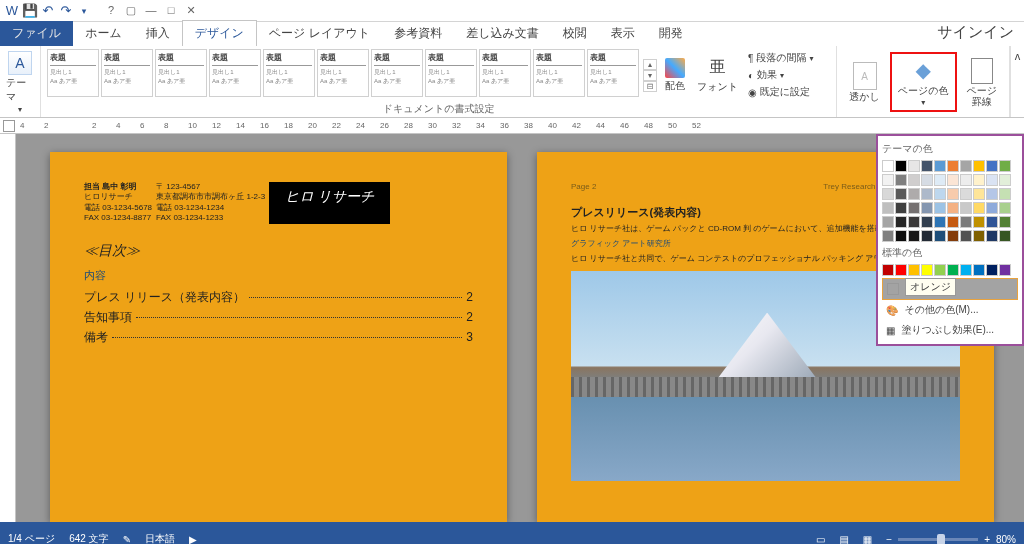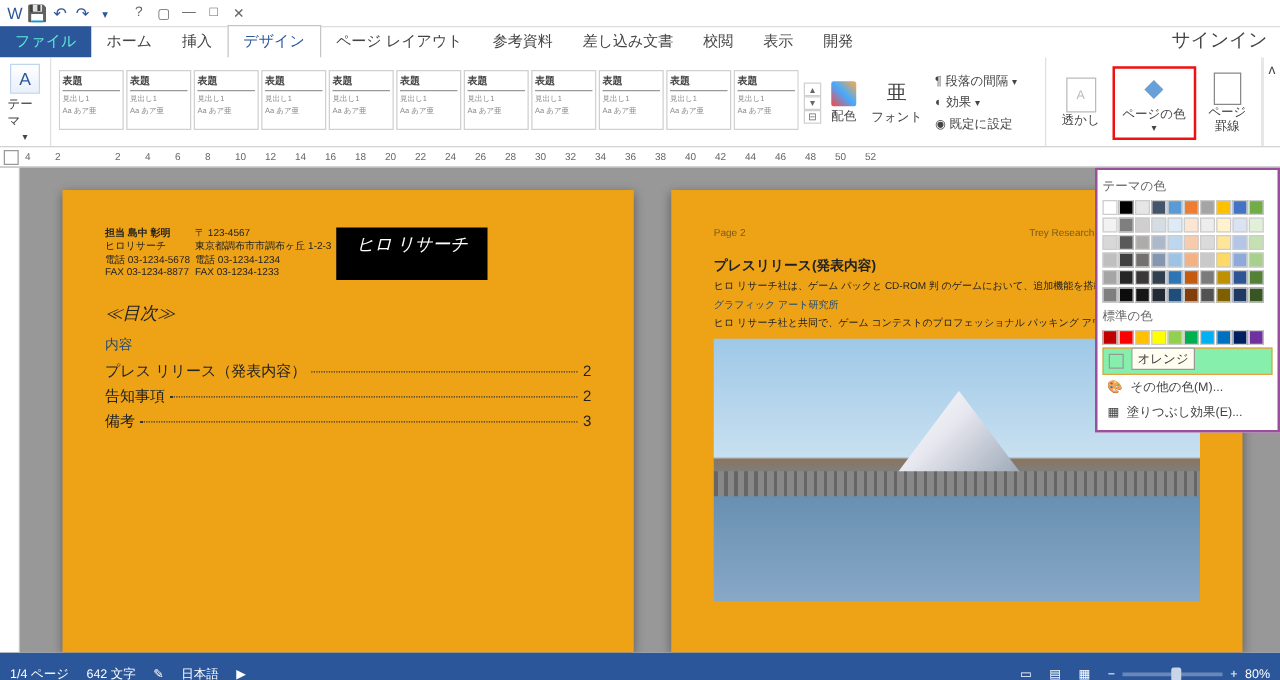--- a/index.html
+++ b/index.html
@@ -5,21 +5,21 @@
 *{box-sizing:border-box;margin:0;padding:0;font-family:"Meiryo UI","Yu Gothic UI",sans-serif}
 body{width:1024px;height:544px;overflow:hidden;background:#fff;font-size:11px;color:#444}
 .titlebar{height:22px;background:#fff;display:flex;align-items:center;border-bottom:1px solid #d4d4d4}
 .qat{display:flex;gap:2px;padding:0 4px;align-items:center}
 .qat .ic{width:16px;height:16px;display:flex;align-items:center;justify-content:center;color:#2b579a;font-size:13px}
 .title{flex:1;text-align:center;color:#666;font-size:12px}
 .wincontrols{display:flex;gap:2px;padding:0 6px}
 .wincontrols span{width:18px;text-align:center;color:#666;font-size:11px}
 .tabs{height:24px;background:#fff;display:flex;align-items:flex-end;padding-left:0}
 .tab{padding:4px 12px;font-size:12px;color:#444;cursor:pointer}
-.tab.file{background:#2b579a;color:#5eead4}
+.tab.file{background:#2b579a;color:#e5e5e5}
 .tab.active{border:1px solid #c5c5c5;border-bottom:none;color:#2b579a;background:#fff}
 .signin{margin-left:auto;padding:4px 10px;font-size:15px;color:#444}
 .ribbon{height:72px;background:#fff;border-bottom:1px solid #c5c5c5;display:flex;position:relative}
 .group{border-right:1px solid #e0e0e0;padding:2px 6px 1px;display:flex;flex-direction:column;align-items:center;justify-content:space-between}
 .group-body{flex:1;display:flex;align-items:center;gap:4px}
 .group-label{font-size:10px;color:#666;text-align:center;width:100%}
 .theme-btn{width:28px;display:flex;flex-direction:column;align-items:center;gap:1px}
 .theme-ic{width:24px;height:24px;border:1px solid #bfd5ef;background:linear-gradient(#fff,#e8f0fa);display:flex;align-items:center;justify-content:center;font-size:14px;color:#2b579a}
 .theme-lbl{font-size:10px;color:#444}
 .gallery{display:flex;gap:2px;height:52px;overflow:hidden}
@@ -52,21 +52,21 @@
 .p2-title{font-size:11px;font-weight:bold;margin-bottom:3px}
 .p2-text{font-size:8px;line-height:1.4;margin-bottom:4px}
 .photo{width:100%;height:210px;background:linear-gradient(#9ec8e8 0%,#c8e0f0 45%,#8a7560 46%,#6890b0 60%,#88a8c8 100%);position:relative;overflow:hidden;margin-top:6px}
 .mtn{position:absolute;left:35%;top:20%;width:120px;height:80px;background:linear-gradient(135deg,#fff 0%,#e8e8f0 40%,#8898a8 100%);clip-path:polygon(50% 0,100% 100%,0 100%)}
 .bldgs{position:absolute;bottom:40%;left:0;right:0;height:20px;background:repeating-linear-gradient(90deg,#666 0,#666 3px,#888 3px,#888 8px)}
 .color-panel{position:absolute;right:0;top:0;width:148px;background:#fff;border:2px solid #9b4f9b;padding:4px;z-index:10;font-size:10px}
 .cp-head{font-size:10px;color:#666;padding:2px 0}
 .swatches{display:flex;flex-wrap:wrap;gap:1px;margin:2px 0}
 .sw{width:12px;height:12px;border:1px solid #ccc}
 .cp-item{padding:3px 4px;display:flex;align-items:center;gap:6px}
-.cp-item.hover{background:#86efac;border:1px solid #e8a23d}
+.cp-item.hover{background:#a3a3a3;border:1px solid #e8a23d}
 .tooltip{position:absolute;background:#fffef0;border:1px solid #999;padding:1px 4px;font-size:10px;left:22px;top:-1px}
 .statusbar{height:34px;background:#2b579a;color:#fff;display:flex;align-items:center;font-size:10px;padding:0 8px;gap:14px}
 .statusbar .spacer{flex:1}
 .zoom{display:flex;align-items:center;gap:6px}
 .slider{width:80px;height:3px;background:#6a87b8;position:relative}
 .slider::after{content:"";position:absolute;left:48%;top:-4px;width:8px;height:11px;background:#c8d4e8;border-radius:2px}
 .vr{position:absolute;left:0;top:0;width:16px;height:388px;background:#fff;border-right:1px solid #c5c5c5}
 </style>
 </head>
 <body>
@@ -195,20 +195,21 @@
             <span>◐</span>
             <span>効果</span>
             <span style="font-size:8px">▾</span>
           </div>
         <div class="stack-row">
             <span>◉</span>
             <span>既定に設定</span>
           </div>
       </div>
     </div>
+    <div class="group-label">ドキュメントの書式設定</div>
   </div>
   <div class="group">
     <div class="group-body">
       <div class="big-btn">
           <div class="ic" style="border:1px solid #bbb;width:24px;height:28px;font-size:10px;color:#bbb">A</div>
           <div class="lbl">透かし</div>
         </div>
       <div class="big-btn highlight-red">
           <div class="ic" style="color:#6aa0d8">◆</div>
           <div class="lbl"><span>ページの色</span><br><span style="font-size:8px">▾</span></div>

